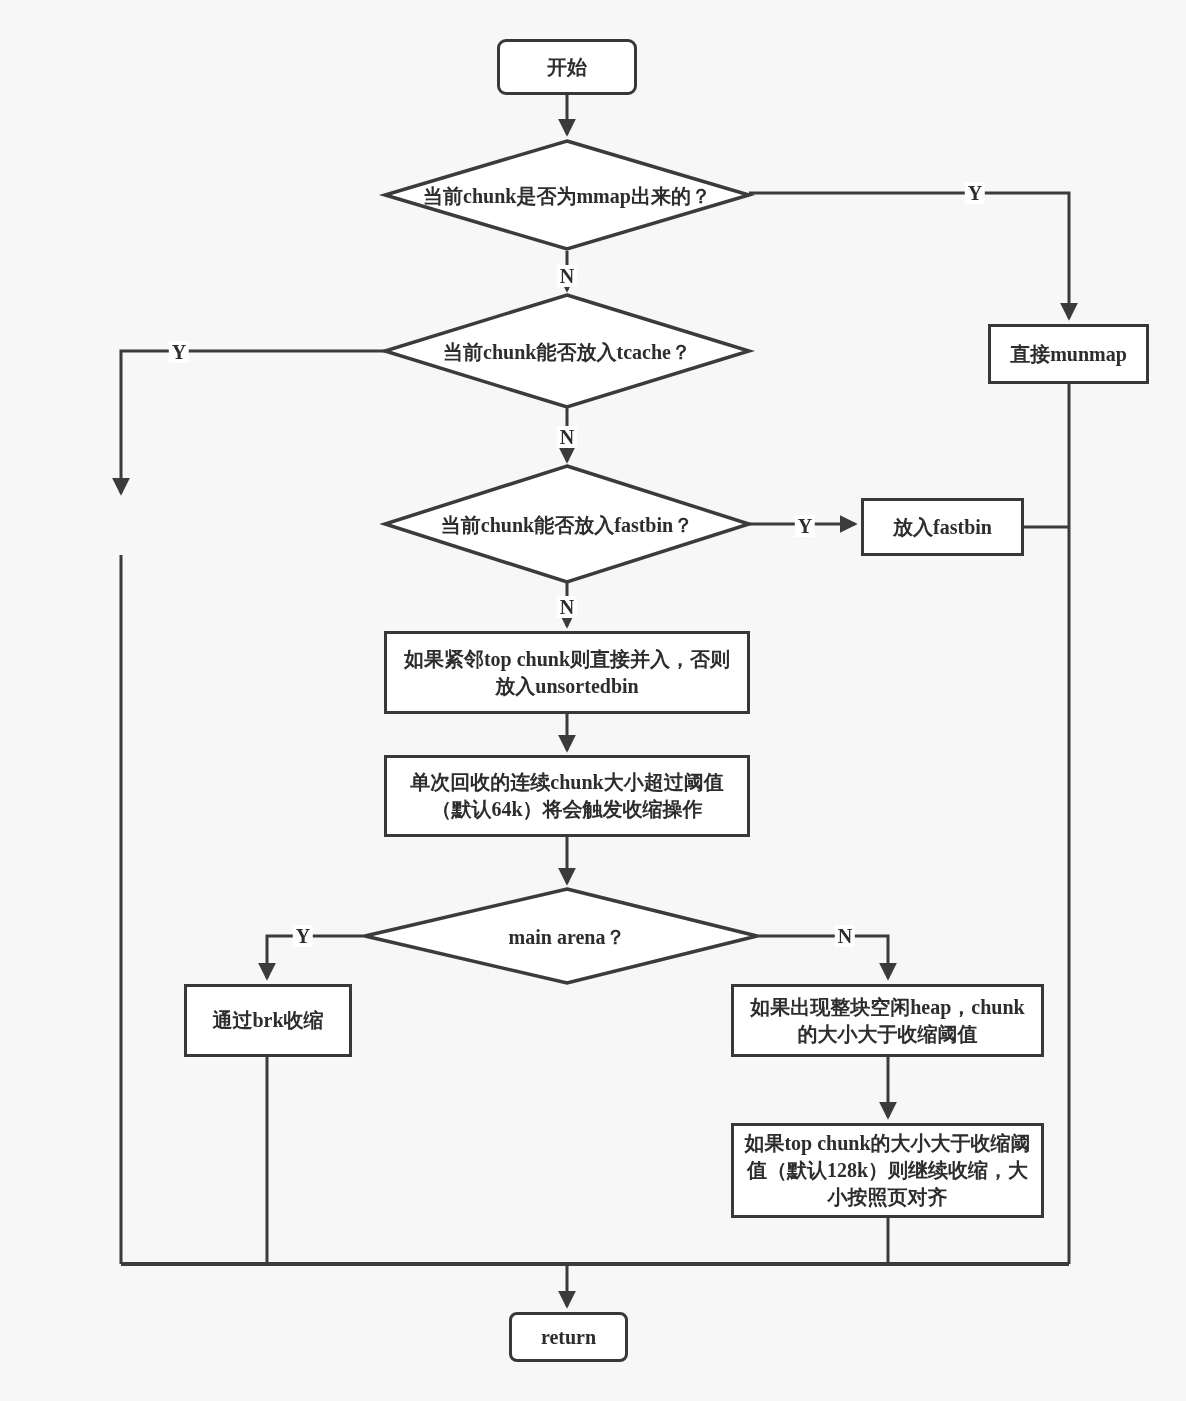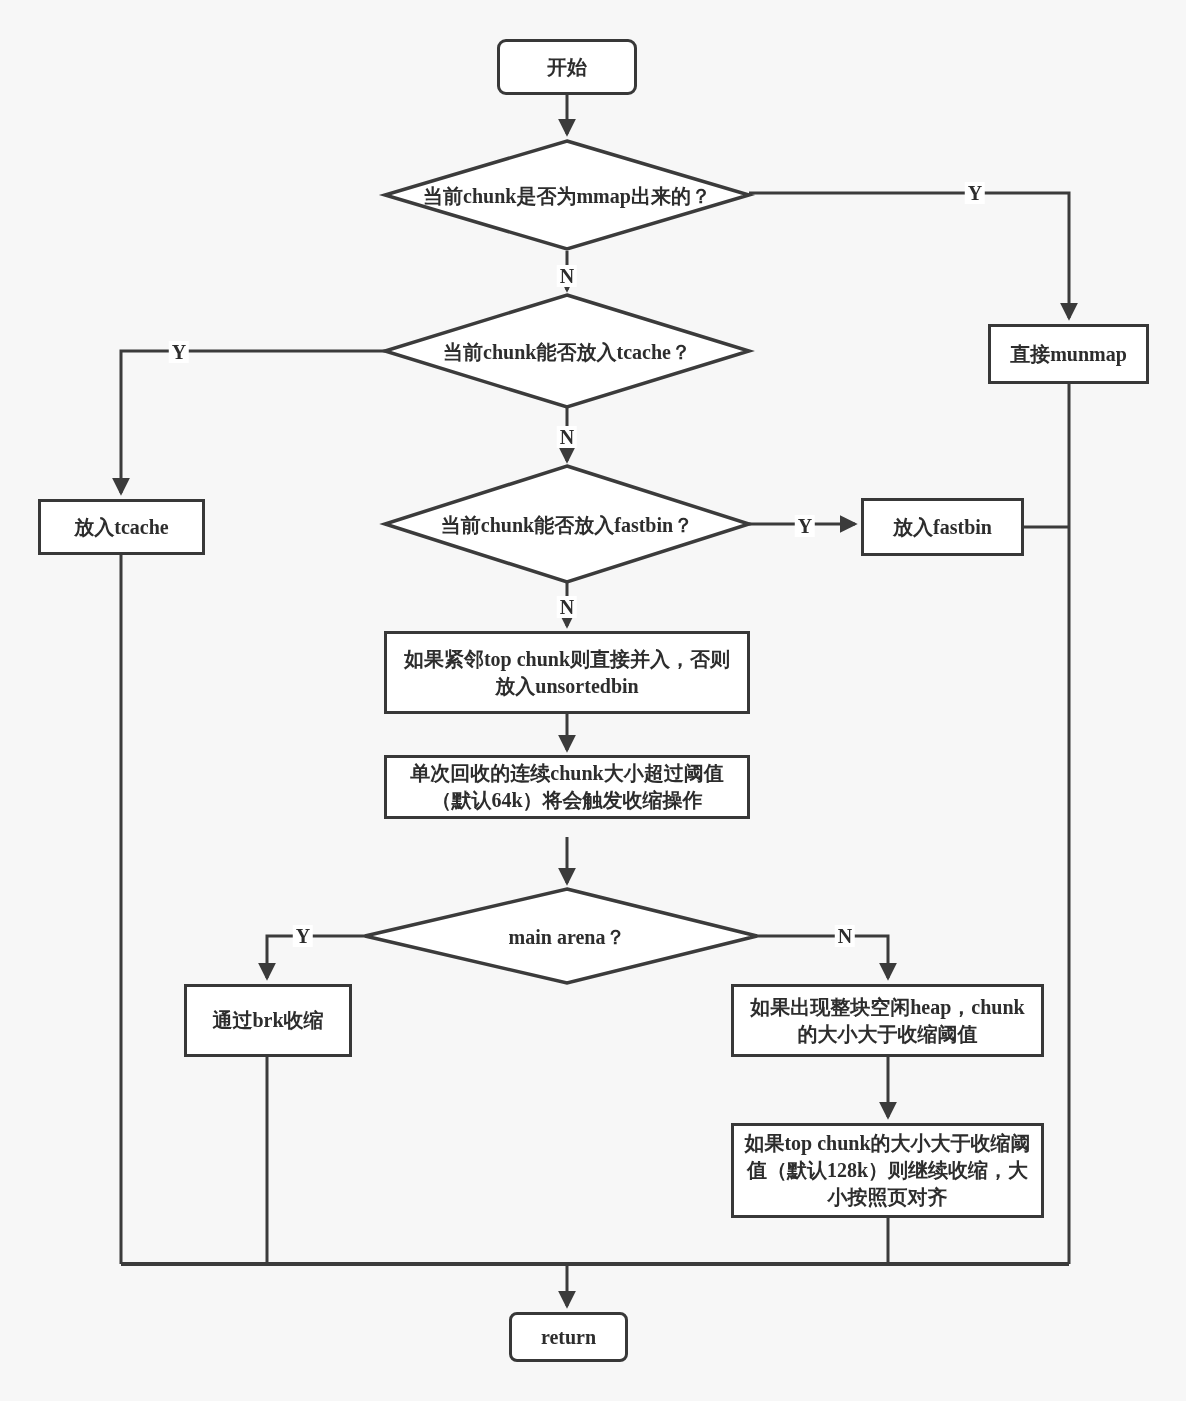--- a/index.html
+++ b/index.html
@@ -111,33 +111,30 @@
   </svg>
 
   <div class="node rounded" style="left:497px;top:39px;width:140px;height:56px;">
     <span>开始</span>
   </div>
 
   <div class="node" style="left:988px;top:324px;width:161px;height:60px;">
     <span>直接munmap</span>
   </div>
 
-  <div class="node" style="left:38px;top:499px;width:167px;height:56px;">
-    <span>放入tcache</span>
-  </div>
 
   <div class="node" style="left:861px;top:498px;width:163px;height:58px;">
     <span>放入fastbin</span>
   </div>
 
   <div class="node" style="left:384px;top:631px;width:366px;height:83px;">
     <span>如果紧邻top chunk则直接并入，否则放入unsortedbin</span>
   </div>
 
-  <div class="node" style="left:384px;top:755px;width:366px;height:64px;">
+  <div class="node" style="left:384px;top:755px;width:366px;height:82px;">
     <span>单次回收的连续chunk大小超过阈值（默认64k）将会触发收缩操作</span>
   </div>
 
   <div class="node" style="left:184px;top:984px;width:168px;height:73px;text-align:right;">
     <span>通过brk收缩</span>
   </div>
 
   <div class="node" style="left:731px;top:984px;width:313px;height:73px;">
     <span>如果出现整块空闲heap，chunk的大小大于收缩阈值</span>
   </div>

